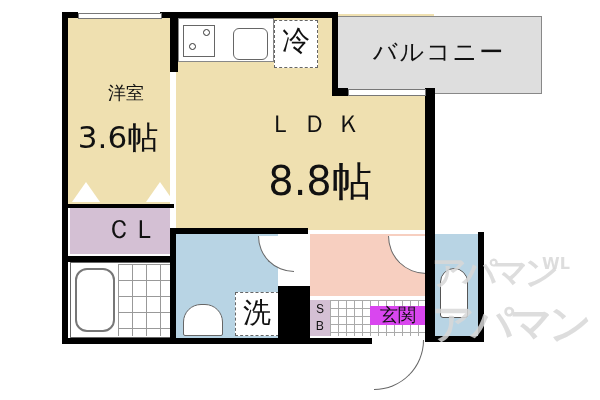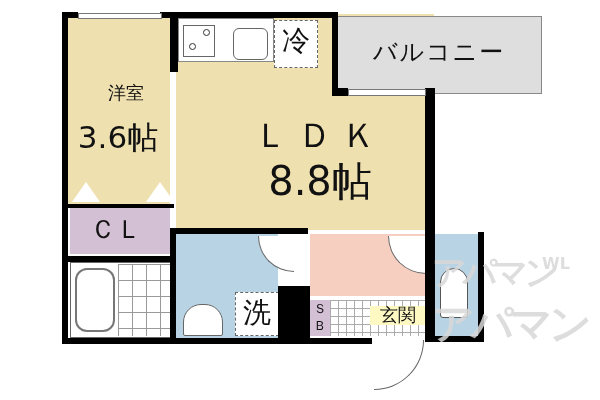--- a/index.html
+++ b/index.html
@@ -15,32 +15,32 @@
 <body>
 
 <div class="abs" style="left:66px;top:14px;width:104px;height:192px;background:#efe0b0;"></div>
 <div class="label" style="left:76px;top:84px;width:100px;font-size:18px;font-family:Liberation Serif, serif;">洋室</div>
 <div class="label" style="left:68px;top:112px;width:100px;font-size:31px;margin-top:9px;">3.6帖</div>
 
 <div class="abs" style="left:72px;top:182px;width:0;height:0;border-left:14px solid transparent;border-right:14px solid transparent;border-bottom:20px solid #fff;"></div>
 <div class="abs" style="left:146px;top:182px;width:0;height:0;border-left:14px solid transparent;border-right:14px solid transparent;border-bottom:20px solid #fff;"></div>
 
 <div class="abs" style="left:70px;top:206px;width:100px;height:48px;background:#d4c0d4;border-top:2px solid #999;"></div>
-<div class="label" style="left:58px;top:216px;width:116px;font-size:26px;">ＣＬ</div>
+<div class="label" style="left:74px;top:216px;width:116px;font-size:26px;">ＣＬ</div>
 
 <div class="abs" style="left:176px;top:14px;width:258px;height:216px;background:#efe0b0;"></div>
 <div class="abs" style="left:178px;top:18px;width:96px;height:44px;background:#fff;border:1px solid #888;"></div>
 <div class="abs" style="left:183px;top:25px;width:32px;height:32px;border:1px solid #666;background:#fff;">
   <div class="abs" style="left:19px;top:3px;width:7px;height:7px;border:1px solid #333;border-radius:50%;"></div>
   <div class="abs" style="left:5px;top:17px;width:7px;height:7px;border:1px solid #333;border-radius:50%;"></div>
 </div>
 <div class="abs" style="left:233px;top:28px;width:35px;height:32px;border:1px solid #666;border-radius:6px;background:#fff;"></div>
 <div class="abs dotted" style="left:274px;top:20px;width:44px;height:48px;"></div>
 <div class="label" style="left:274px;top:26px;width:44px;font-size:28px;">冷</div>
-<div class="label" style="left:220px;top:118px;width:200px;font-size:34px;letter-spacing:10px;">ＬＤＫ</div>
+<div class="label" style="left:220px;top:112px;width:200px;font-size:24px;letter-spacing:10px;">ＬＤＫ</div>
 <div class="label" style="left:220px;top:160px;width:200px;font-size:40px;">8.8帖</div>
 
 <div class="abs" style="left:336px;top:16px;width:206px;height:78px;background:#dedede;border:1px solid #888;"></div>
 <div class="label" style="left:336px;top:40px;width:206px;font-size:24px;letter-spacing:2px;text-align:center;">バルコニー</div>
 
 <div class="abs" style="left:70px;top:262px;width:104px;height:76px;background:#fff;border:1px solid #666;"></div>
 <div class="abs" style="left:75px;top:268px;width:40px;height:64px;border:2px solid #777;border-radius:12px;"></div>
 <div class="abs" style="left:118px;top:264px;width:54px;height:72px;background-image:linear-gradient(#999 1px,transparent 1px),linear-gradient(90deg,#999 1px,transparent 1px);background-size:14px 16px;"></div>
 
 <div class="abs" style="left:176px;top:234px;width:102px;height:104px;background:#b8d4e4;"></div>
@@ -49,21 +49,21 @@
 <div class="abs dotted" style="left:235px;top:292px;width:44px;height:44px;"></div>
 <div class="label" style="left:235px;top:298px;width:44px;font-size:28px;">洗</div>
 
 <div class="abs" style="left:310px;top:234px;width:118px;height:62px;background:#f7cfc0;"></div>
 <div class="abs" style="left:388px;top:236px;width:38px;height:38px;background:#fff;border-radius:0 0 0 38px;border-left:1px solid #666;border-bottom:1px solid #666;"></div>
 
 <div class="abs" style="left:310px;top:300px;width:20px;height:36px;background:#d4c0d4;"></div>
 <div class="label" style="left:312px;top:300px;width:16px;font-size:13px;line-height:17px;word-break:break-all;">ＳＢ</div>
 
 <div class="abs" style="left:330px;top:300px;width:96px;height:36px;background-color:#fff;background-image:linear-gradient(#aaa 1px,transparent 1px),linear-gradient(90deg,#aaa 1px,transparent 1px);background-size:8px 8px;"></div>
-<div class="label" style="left:370px;top:306px;width:56px;font-size:18px;background:#fef9c3;">玄関</div>
+<div class="label" style="left:370px;top:306px;width:56px;font-size:18px;background:#d946ef;">玄関</div>
 <div class="abs" style="left:374px;top:340px;width:50px;height:50px;border-right:1px solid #666;border-bottom:1px solid #666;border-radius:0 0 50px 0;"></div>
 
 <div class="abs" style="left:430px;top:234px;width:50px;height:104px;background:#b8d4e4;"></div>
 <div class="abs" style="left:440px;top:268px;width:28px;height:50px;background:#fff;border:1px solid #555;border-radius:14px 14px 3px 3px;"></div>
 
 <div class="wall" style="left:62px;top:12px;width:6px;height:330px;"></div>
 <div class="wall" style="left:62px;top:12px;width:16px;height:6px;"></div>
 <div class="wall" style="left:160px;top:12px;width:20px;height:6px;"></div>
 <div class="wall" style="left:170px;top:12px;width:8px;height:60px;"></div>
 <div class="wall" style="left:176px;top:12px;width:162px;height:6px;"></div>

